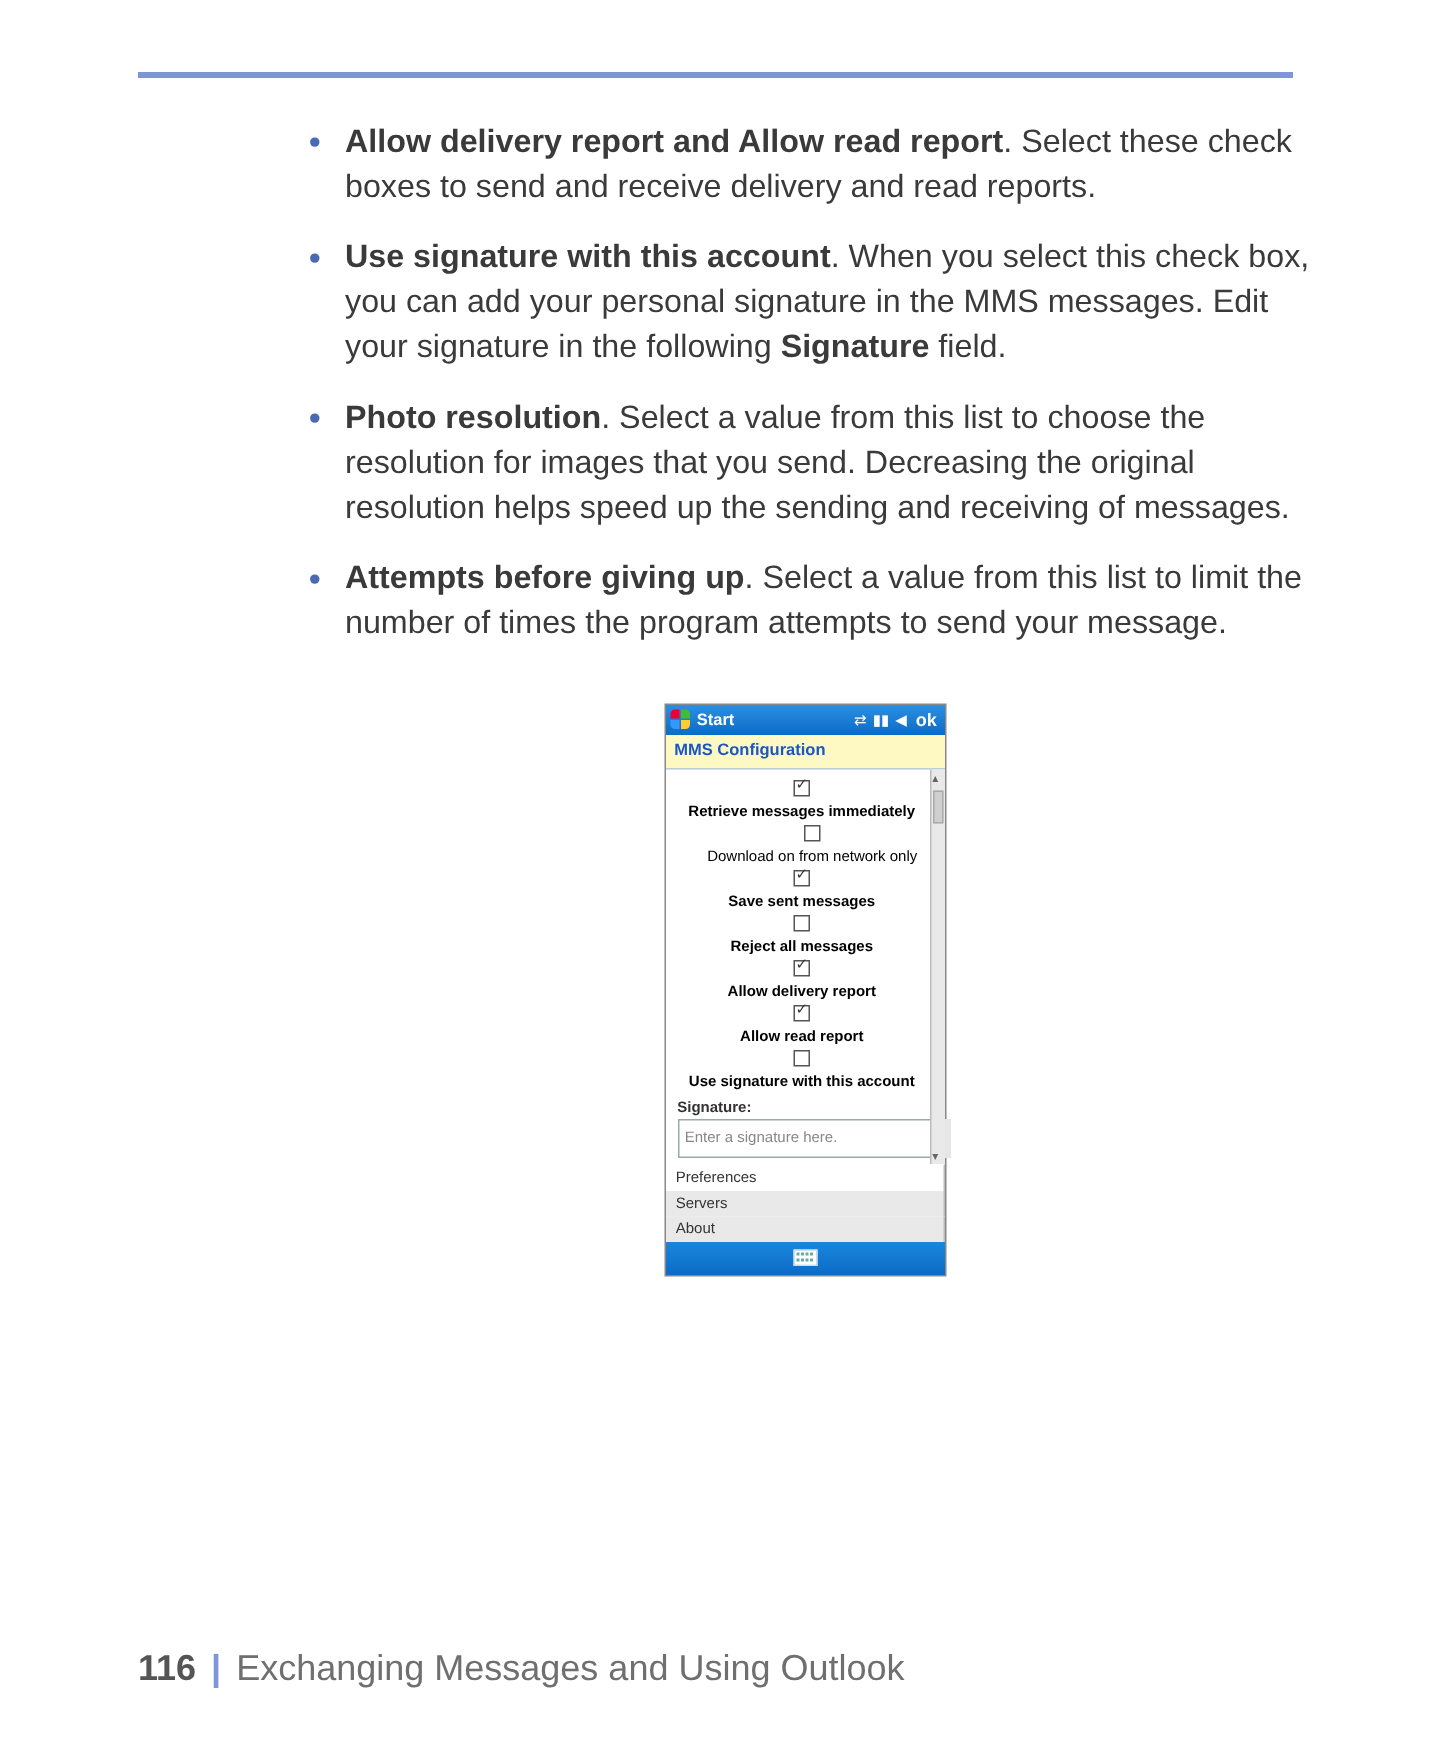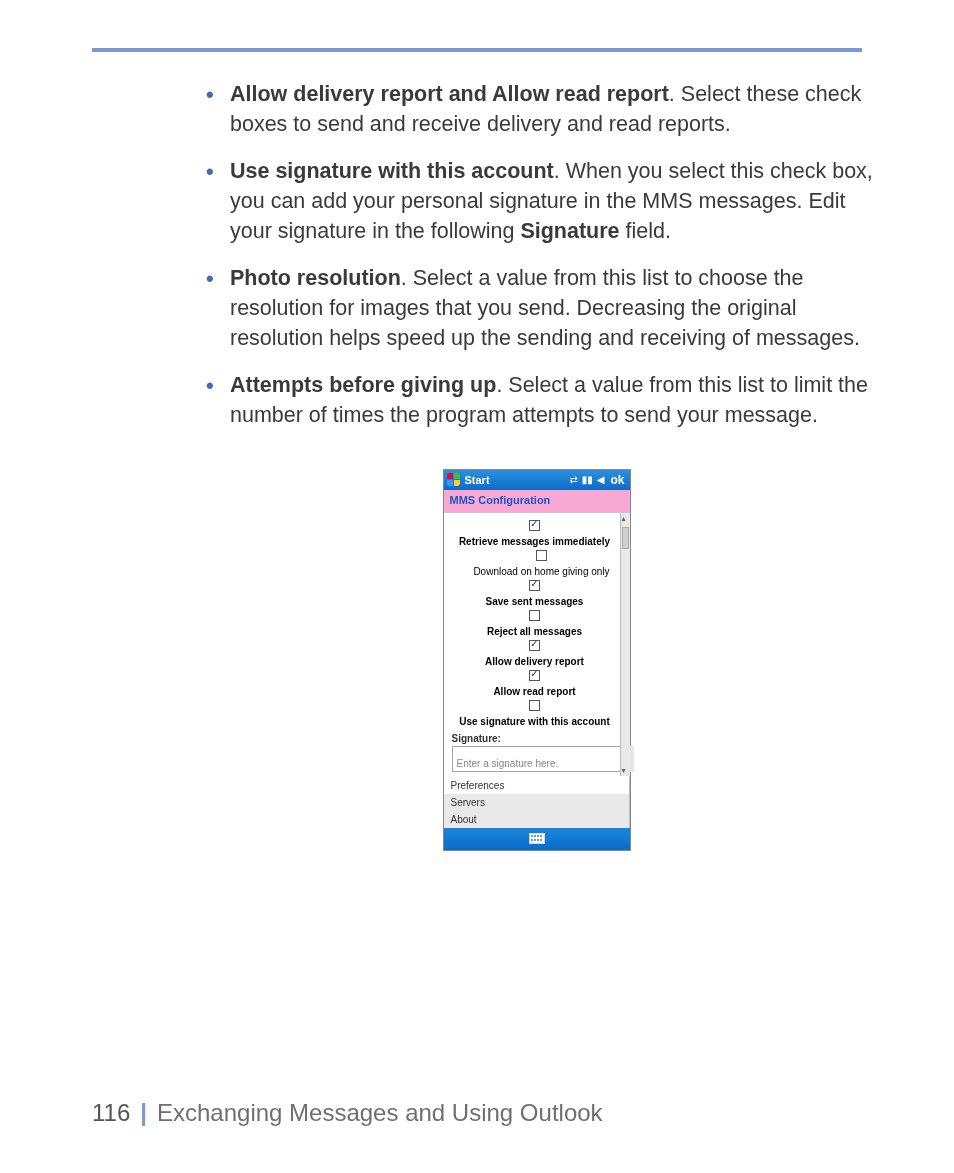--- a/index.html
+++ b/index.html
@@ -66,21 +66,21 @@
   }
   .flag span{position:absolute;width:6px;height:6px;}
   .flag .r{background:#e03;left:0;top:0;border-top-left-radius:3px;}
   .flag .g{background:#4b3;left:7px;top:0;border-top-right-radius:3px;}
   .flag .b2{background:#39f;left:0;top:7px;border-bottom-left-radius:3px;}
   .flag .y{background:#fc3;left:7px;top:7px;border-bottom-right-radius:3px;}
   .dev-start { font-weight:bold; font-size:11px; flex:0 0 auto;}
   .dev-status { margin-left:auto; display:flex; gap:4px; align-items:center; font-size:10px;}
   .ok-btn { font-weight:bold; font-size:12px; padding:0 2px;}
   .dev-appbar {
-    background:#f9a8d4;
+    background:#fef9c3;
     color:#1958c4;
     font-weight:bold;
     font-size:11px;
     padding:4px 6px 6px 6px;
     border-bottom:1px solid #bcd;
   }
   .dev-body {
     position:relative;
     padding: 4px 12px 4px 8px;
     min-height: 196px;
@@ -93,21 +93,21 @@
     font-size:10px; line-height:1;
     background:#fff;
   }
   .chk.checked::after { content:"✓"; font-size:10px; position:relative; top:-1px;}
   .chk-label { font-weight:bold; font-size:10px; color:#000; }
   .chk-row.indent .chk-label { font-weight:normal; }
   .sig-label { font-weight:bold; font-size:10px; margin:6px 0 2px 0;}
   .sig-box {
     border:1px solid #9aa; width: 182px; height:26px;
     padding:2px 4px; color:#888; font-size:10px;
-    display:flex; align-items:flex-end;
+    display:flex; align-items:center;
     position:relative;
   }
   .sig-box .mini-scroll{
     position:absolute; right:-1px; top:-1px; bottom:-1px; width:10px;
     background:#e6e6e6; border-left:1px solid #bbb;
   }
   .sig-box .mini-scroll::before{content:"▴"; position:absolute; top:0; left:1px; font-size:8px; color:#777;}
   .dev-scroll {
     position:absolute; right:0; top:0; bottom:0; width:10px;
     background:#e9e9e9; border-left:1px solid #bbb;
@@ -134,21 +134,21 @@
     width:16px; height:11px; background:#fff; border:1px solid #cde;
     display:flex; flex-wrap:wrap; padding:1px; gap:1px;
   }
   .kb-icon i{width:2px;height:2px;background:#6aa;}
   
   .footer {
     position:absolute; left:92px; bottom:46px;
     font-size:24px; color:#6f6f6f;
     display:flex; align-items:center; gap:10px;
   }
-  .page-no { color:#555; }
+  .page-no { color:#555;font-weight:bold; }
   .vbar { color:#7e96d6; font-weight:bold; }
 </style>
 </head>
 <body>
 
 <div class="top-rule"></div>
 
 <div class="content">
   <ul class="bullets" id="bullets">
       <li><span class="b">Allow delivery report and Allow read report</span>. Select these check boxes to send and receive delivery and read reports.</li>
@@ -176,21 +176,21 @@
       </div>
       <div class="dev-appbar">MMS Configuration</div>
       <div class="dev-body">
         <div id="checks">
             <div class="chk-row">
               <span class="chk checked"></span>
               <span class="chk-label">Retrieve messages immediately</span>
             </div>
             <div class="chk-row indent">
               <span class="chk"></span>
-              <span class="chk-label">Download on home giving only</span>
+              <span class="chk-label">Download on from network only</span>
             </div>
             <div class="chk-row">
               <span class="chk checked"></span>
               <span class="chk-label">Save sent messages</span>
             </div>
             <div class="chk-row">
               <span class="chk"></span>
               <span class="chk-label">Reject all messages</span>
             </div>
             <div class="chk-row">

